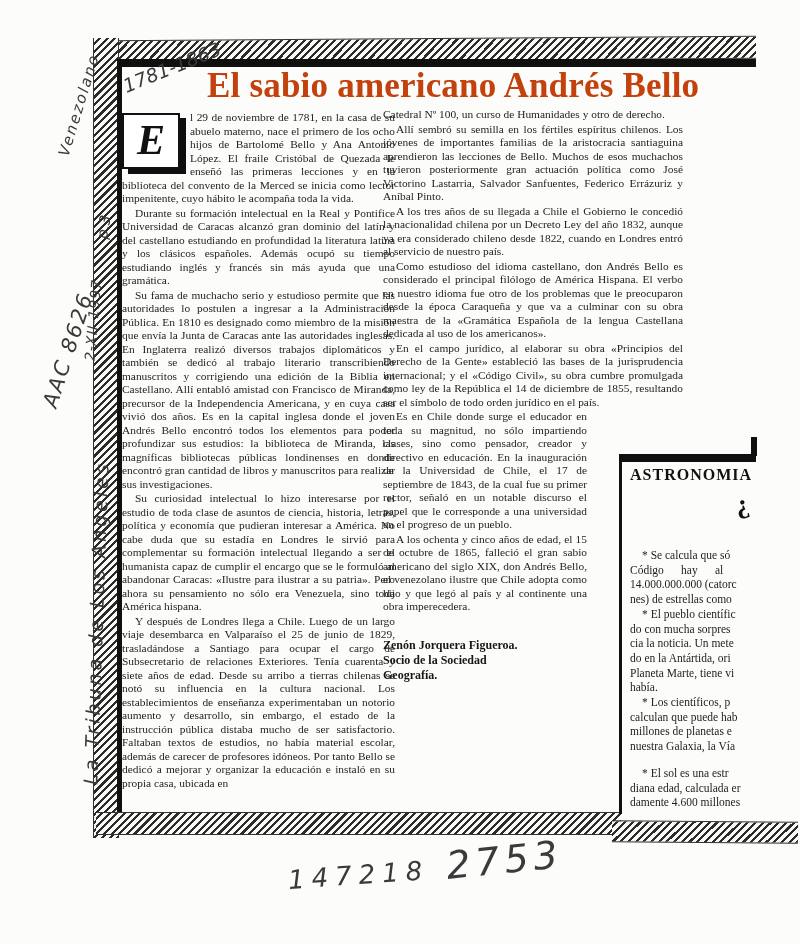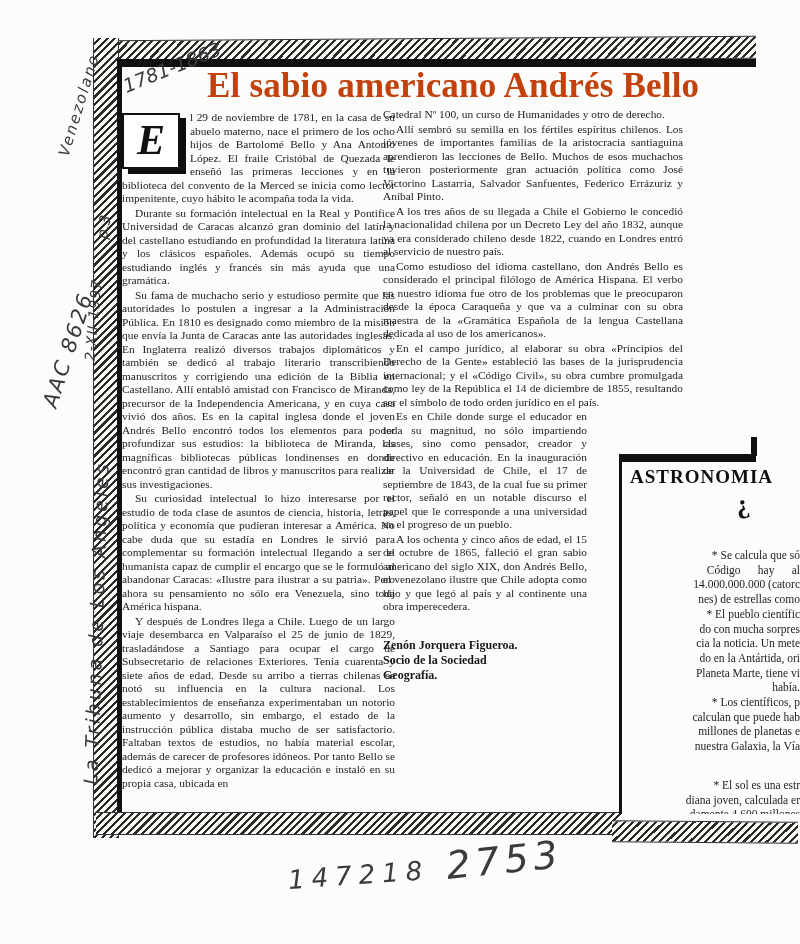--- a/index.html
+++ b/index.html
@@ -38,34 +38,34 @@
     display:flex;align-items:center;justify-content:center;
     font-size:42px;font-style:italic;font-weight:bold;color:#111;
     text-indent:0;
   }
   .byline{
     width:204px;margin-top:24px;text-align:left;
     font-weight:bold;font-size:12px;line-height:15.2px;color:#161616;
   }
   
   .astro-title{
-    left:630px;top:466px;font-size:19px;font-weight:bold;
+    left:630px;top:466px;font-size:16px;font-weight:bold;
     letter-spacing:1px;color:#111;white-space:nowrap;
   }
   .astro-icon{
     left:735px;top:489px;font-size:27px;font-weight:bold;color:#111;
     transform:rotate(-12deg);
   }
   #astro-lines{
     left:630px;top:548px;width:170px;height:266px;overflow:hidden;
-    font-size:11.5px;line-height:14.7px;color:#1d1d1d;text-align:right;
+    font-size:11.5px;line-height:14.7px;color:#1d1d1d;
   }
   .astro-line{white-space:pre;overflow:hidden;}
   .astro-line.starred{padding-left:12px;}
-  .astro-line.gap-top{margin-top:24px;}
+  .astro-line.gap-top{margin-top:12px;}
   
   .hw{
     font-family:"DejaVu Sans", sans-serif;font-style:italic;color:#3a3a3a;
     white-space:nowrap;text-align:center;
   }
   #hw-dates{left:112px;top:56px;width:120px;font-size:19px;transform:rotate(-22deg);}
   #hw-venezolano{left:8px;top:96px;width:142px;font-size:15px;letter-spacing:2px;transform:rotate(-73deg);}
   #hw-page{left:82px;top:218px;width:44px;font-size:15px;transform:rotate(-80deg);}
   #hw-date2{left:24px;top:312px;width:138px;font-size:14px;letter-spacing:1px;transform:rotate(-85deg);}
   #hw-code{left:-8px;top:338px;width:152px;font-size:21px;letter-spacing:2px;transform:rotate(-72deg);}
@@ -127,21 +127,21 @@
   <div class="astro-line">do con mucha sorpres</div>
   <div class="astro-line">cia la noticia. Un mete</div>
   <div class="astro-line">do en la Antártida, ori</div>
   <div class="astro-line">Planeta Marte, tiene vi</div>
   <div class="astro-line">había.</div>
   <div class="astro-line starred">* Los científicos, p</div>
   <div class="astro-line">calculan que puede hab</div>
   <div class="astro-line">millones de planetas e</div>
   <div class="astro-line">nuestra Galaxia, la Vía</div>
   <div class="astro-line starred gap-top">* El sol es una estr</div>
-  <div class="astro-line">diana joven, calculada er</div>
+  <div class="astro-line">diana edad, calculada er</div>
   <div class="astro-line">damente 4.600 millones</div>
 </div>
 
 <div id="hw-dates" class="abs hw">1781-1863</div>
 <div id="hw-venezolano" class="abs hw">Venezolano</div>
 <div id="hw-page" class="abs hw">p.3</div>
 <div id="hw-date2" class="abs hw">2-XII-1997</div>
 <div id="hw-code" class="abs hw">AAC 8626</div>
 <div id="hw-source" class="abs hw">La Tribuna de Los Angeles</div>
 <div id="hw-num1" class="abs hw">147218</div>

